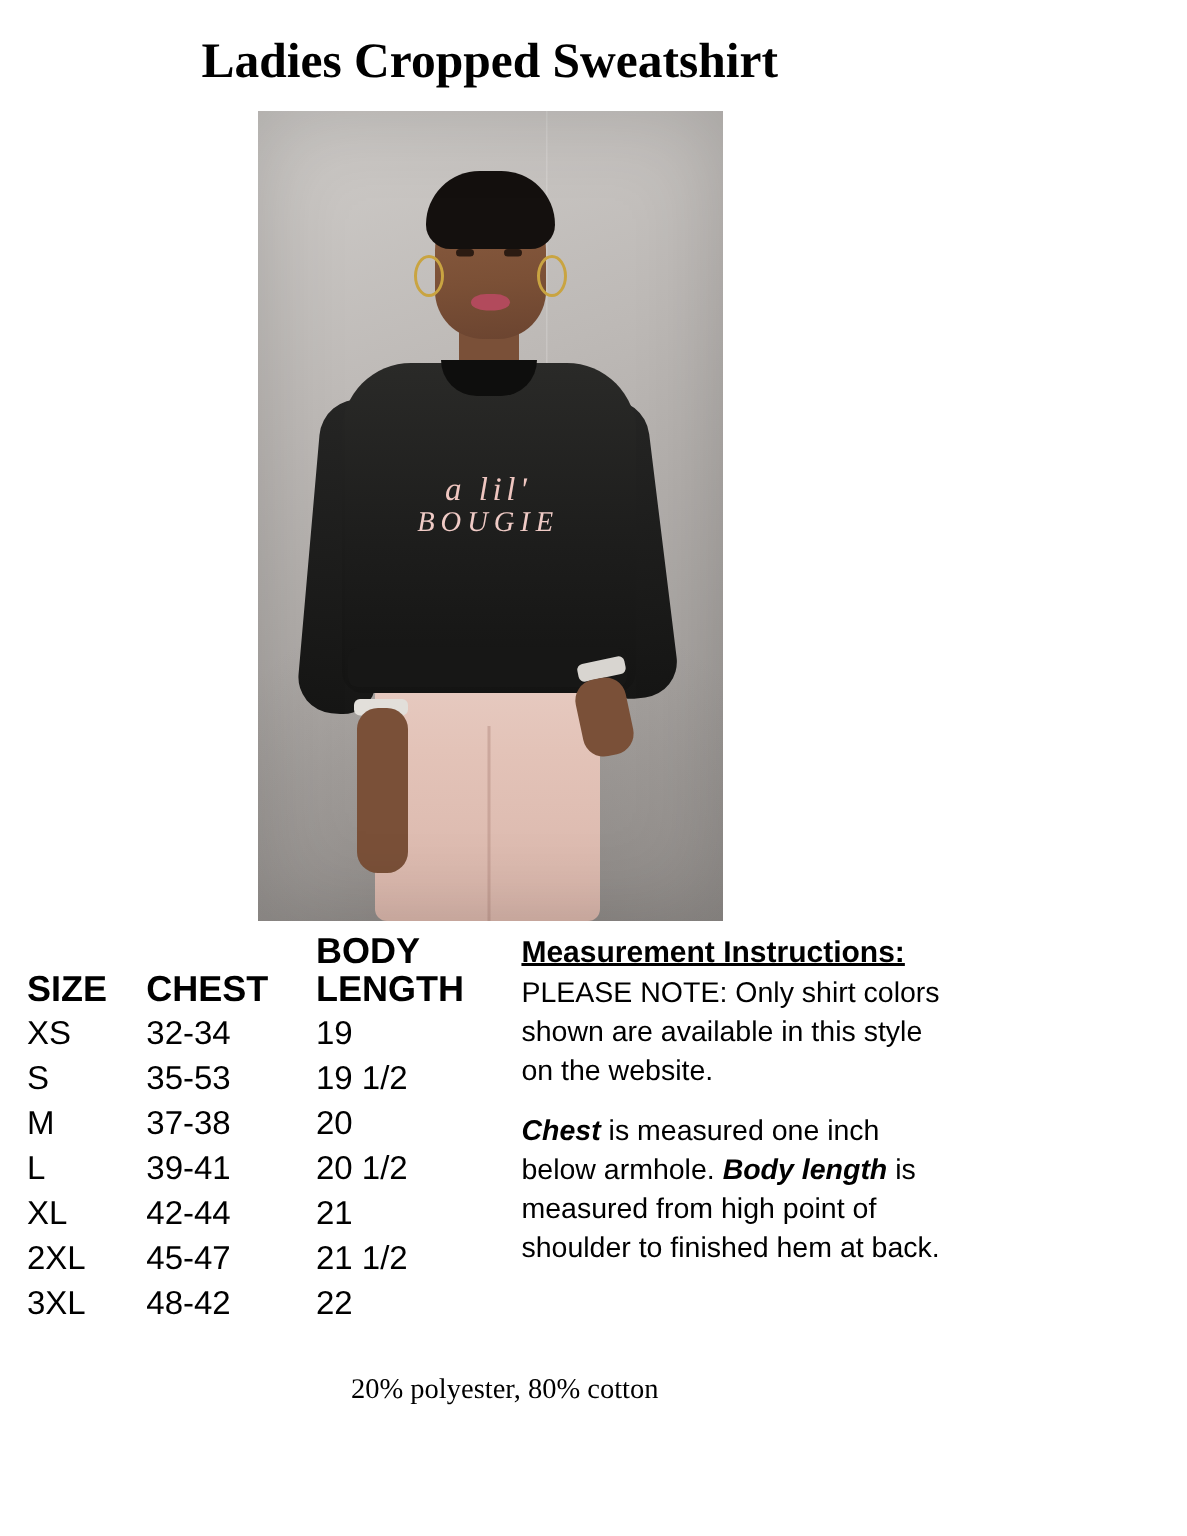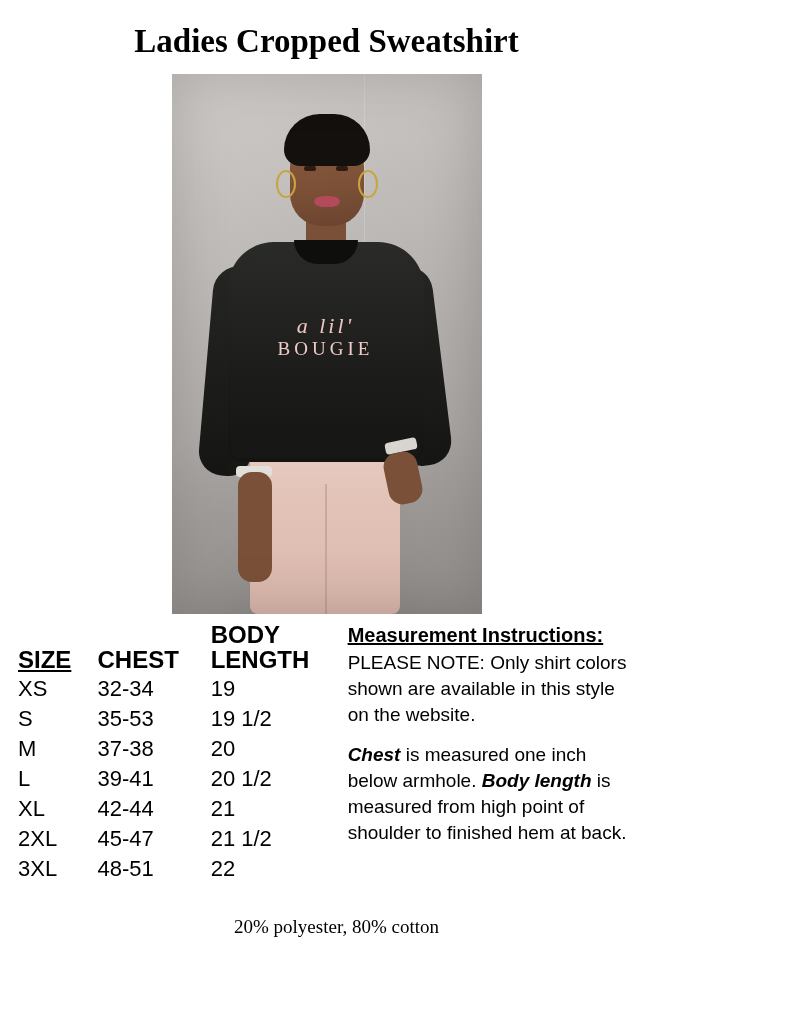--- a/index.html
+++ b/index.html
@@ -134,20 +134,21 @@
     letter-spacing: 3px;
     line-height: 24px;
     color: #efc6c0;
   }
   .graphic .line2 {
     font-family: "Liberation Serif", serif;
     font-size: 19px;
     letter-spacing: 4px;
     line-height: 22px;
     color: #f0cbc6;
+    font-style: italic;
   }
 
   
   .neck-skin {
     position: absolute;
     left: 134px; top: 138px;
     width: 40px; height: 42px;
     background: #7a5038;
     border-radius: 10px;
   }
@@ -244,21 +245,21 @@
     width: 380px;
   }
   .size-table th {
     font-size: 24px;
     font-weight: bold;
     text-align: left;
     vertical-align: bottom;
     padding: 0 0 2px 0;
     line-height: 25px;
   }
-  .size-table th.c-size { width: 100px; text-decoration: underline; }
+  .size-table th.c-size { width: 100px; }
   .size-table th.c-chest { width: 138px; }
   .size-table th.c-len   { width: 142px; }
   .size-table td {
     font-size: 22px;
     line-height: 30px;
     padding: 0;
     vertical-align: top;
   }
   .hdr-body { display: block; }
 
@@ -365,21 +366,21 @@
           <td>42-44</td>
           <td>21</td>
         </tr>
         <tr>
           <td>2XL</td>
           <td>45-47</td>
           <td>21 1/2</td>
         </tr>
         <tr>
           <td>3XL</td>
-          <td>48-51</td>
+          <td>48-42</td>
           <td>22</td>
         </tr>
       </tbody>
     </table>
 
     <div class="instructions">
       <span class="instr-title">Measurement Instructions:</span>
       <p class="instr-p"><span>PLEASE NOTE:</span><span> Only shirt colors shown are available in this style on the website.</span></p>
       <p class="instr-p"><i>Chest</i><span> is measured one inch below armhole. </span><i>Body length</i><span> is measured from high point of shoulder to finished hem at back.</span></p>
     </div>

